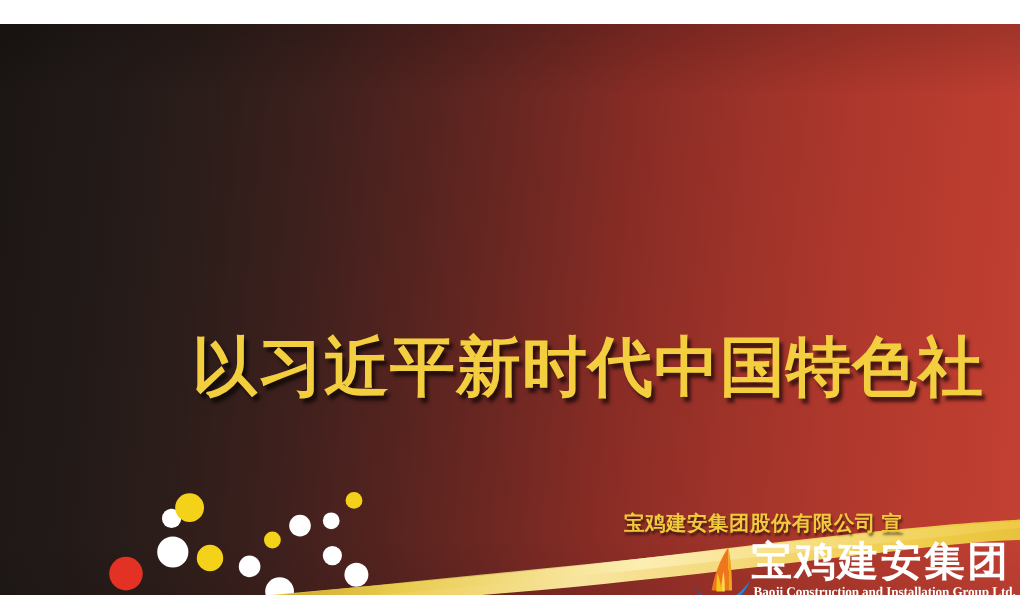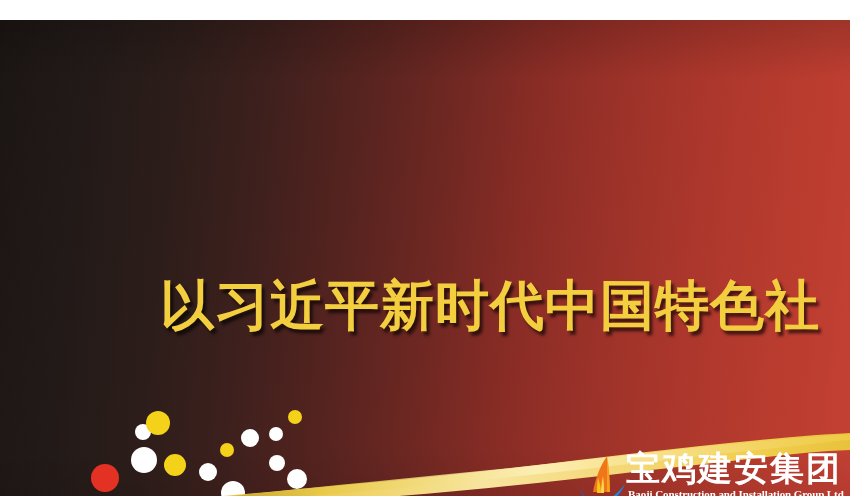--- a/index.html
+++ b/index.html
@@ -173,20 +173,21 @@
       </linearGradient>
     </defs>
 
     <path d="M 88,92 C 200,76 300,70 420,58 C 540,46 650,30 760,20 C 800,16 830,14 850,13
              L 850,30 C 820,31 790,34 758,38 C 648,50 540,64 424,74 C 306,84 200,92 92,96 Z" fill="url(#ribGrad)" opacity="0.97"></path>
 
     <path d="M 150,86 C 260,72 370,62 490,50 C 600,39 700,26 800,18 C 825,16 840,15 850,14
              L 850,20 C 836,21 818,23 796,26 C 698,36 600,48 492,59 C 374,71 258,81 152,90 Z" fill="url(#ribGrad2)" opacity="0.85"></path>
   </svg>
 
+  <div class="publisher">宝鸡建安集团股份有限公司 宣</div>
 
   <div class="logo-block">
 
     <svg class="logo-mark" viewBox="0 0 52 52">
 
       <path d="M 31,2 L 31,38 L 17,38 C 19,26 24,12 31,2 Z" fill="#f0761c"></path>
       <path d="M 31,2 L 31,38 L 34,38 C 34,24 33,12 31,2 Z" fill="#f5a21a"></path>
 
       <path d="M 22,24 C 24,30 25,34 25,39 L 21,39 C 21,34 21,29 22,24 Z" fill="#f5c518"></path>
       <path d="M 27,22 C 28,29 28,34 28,39 L 25,39 C 25,33 26,27 27,22 Z" fill="#fad84a"></path>

